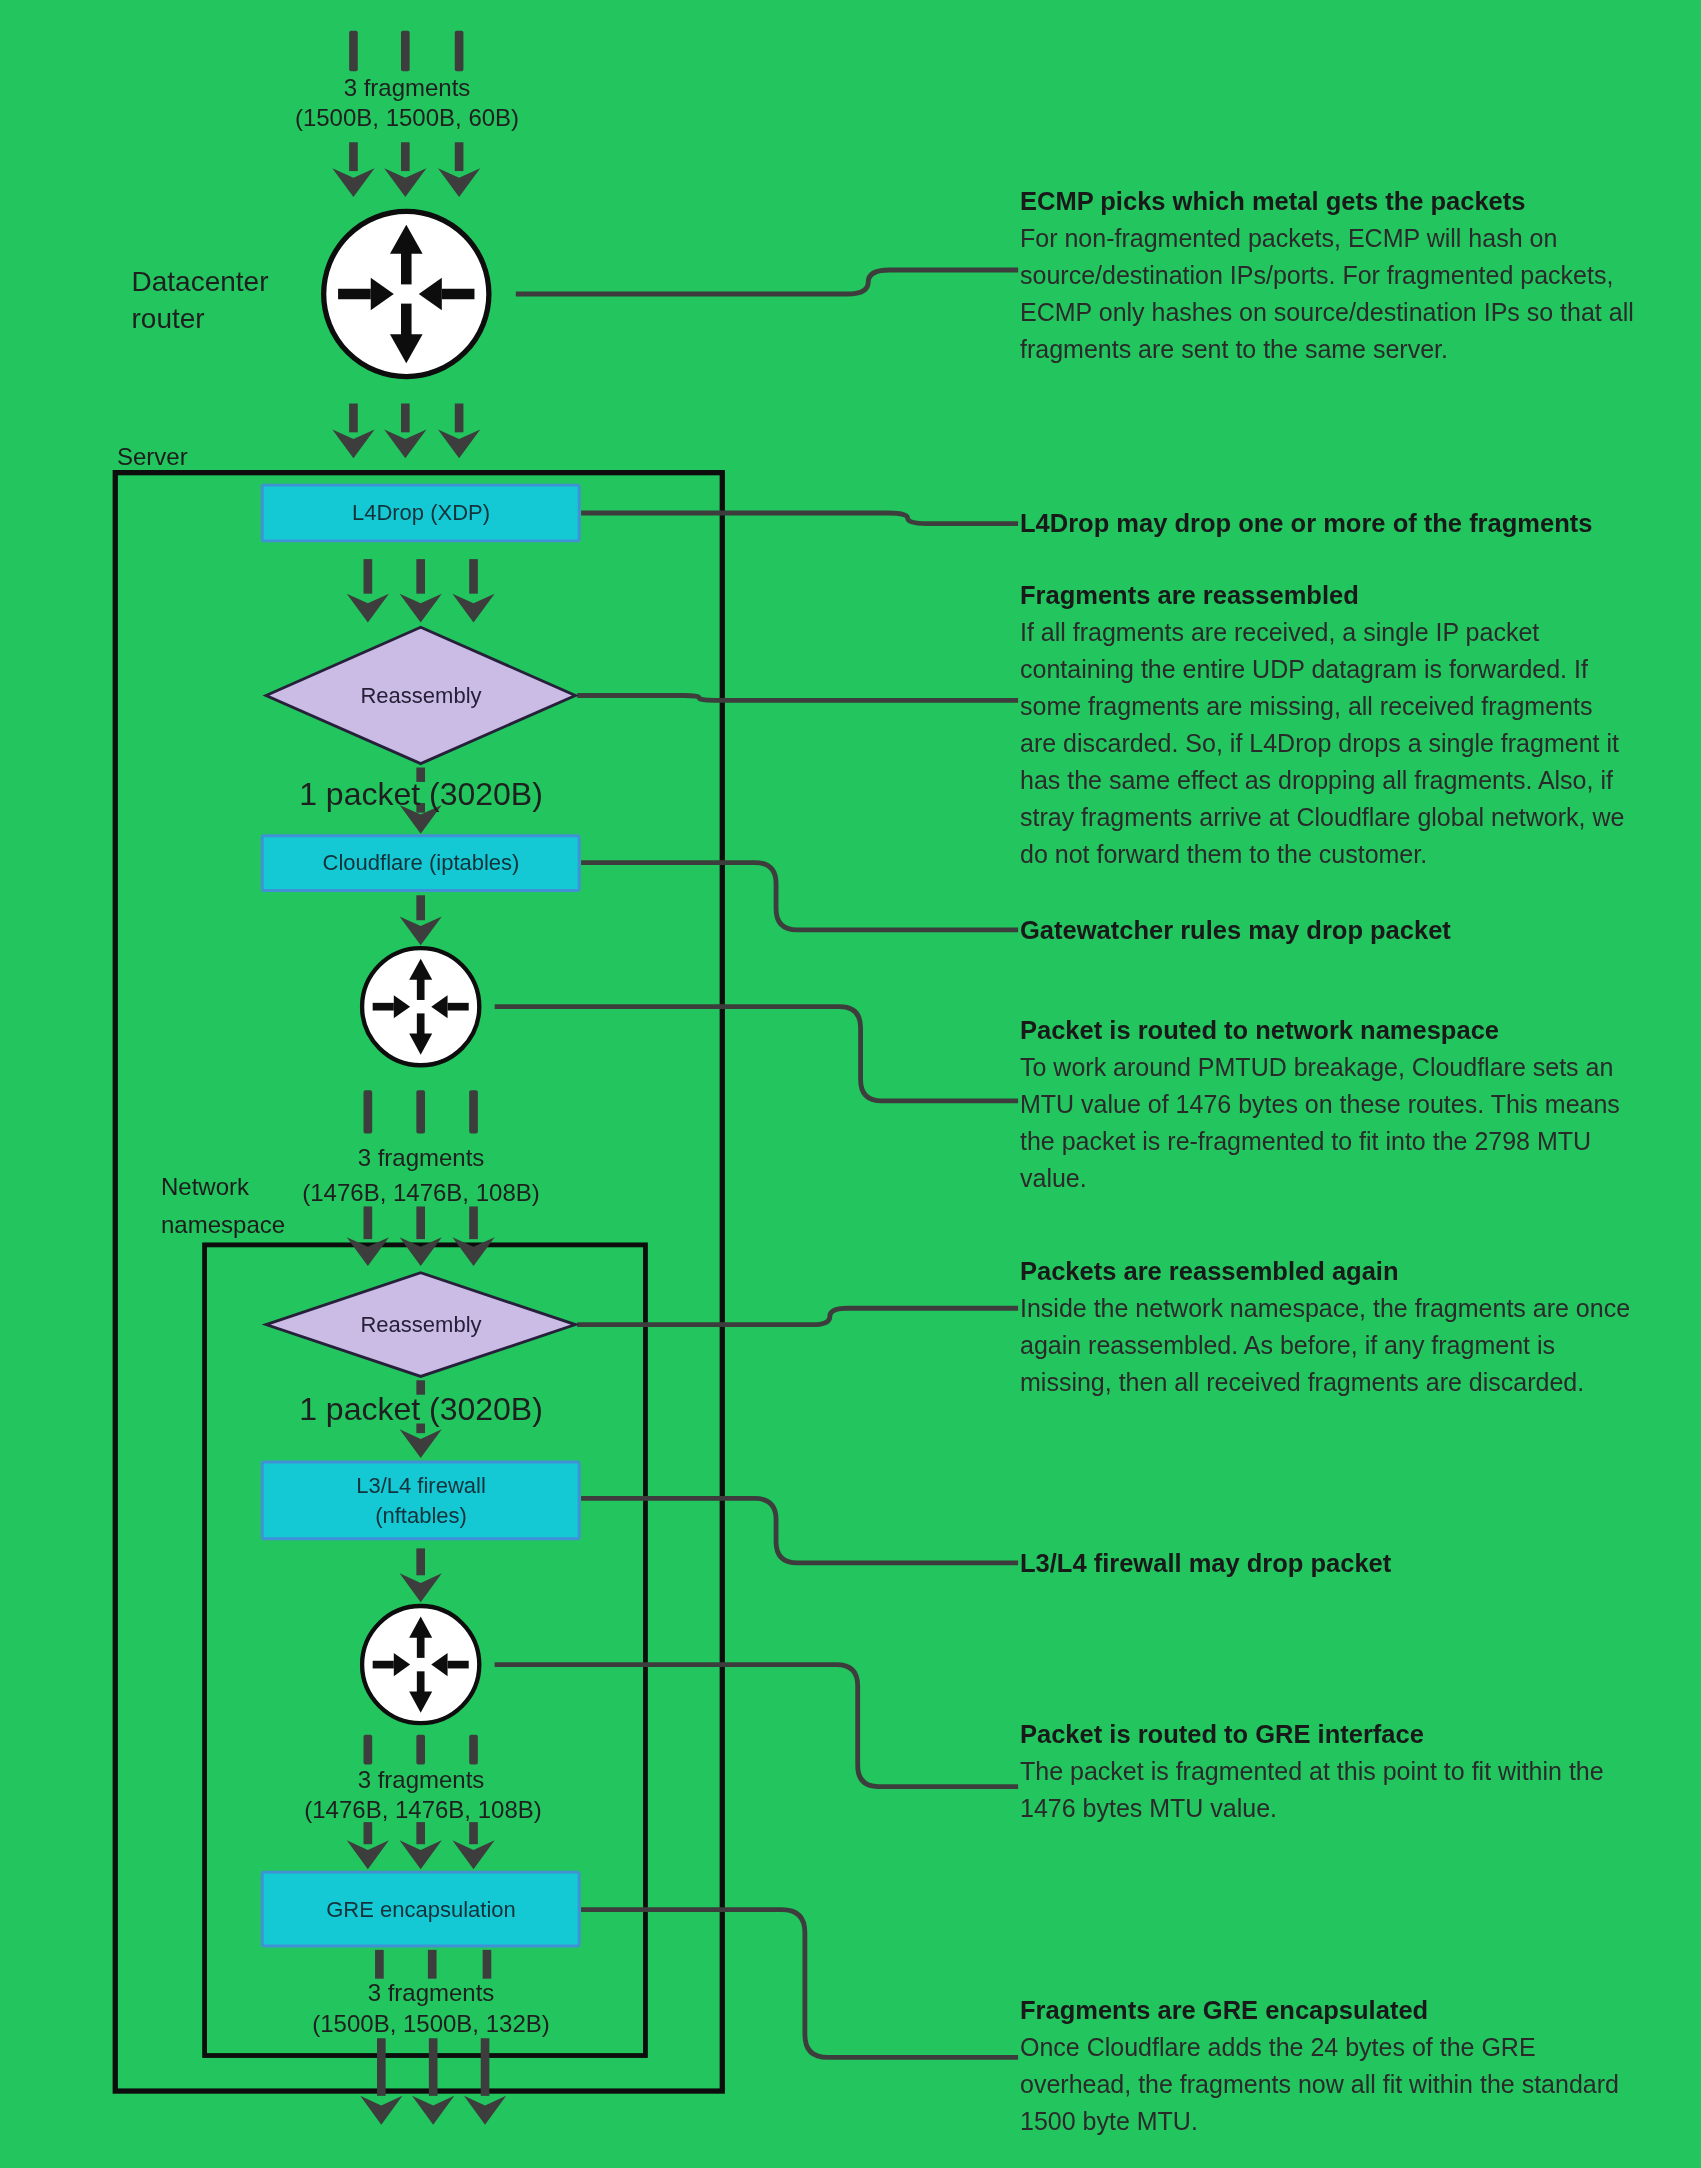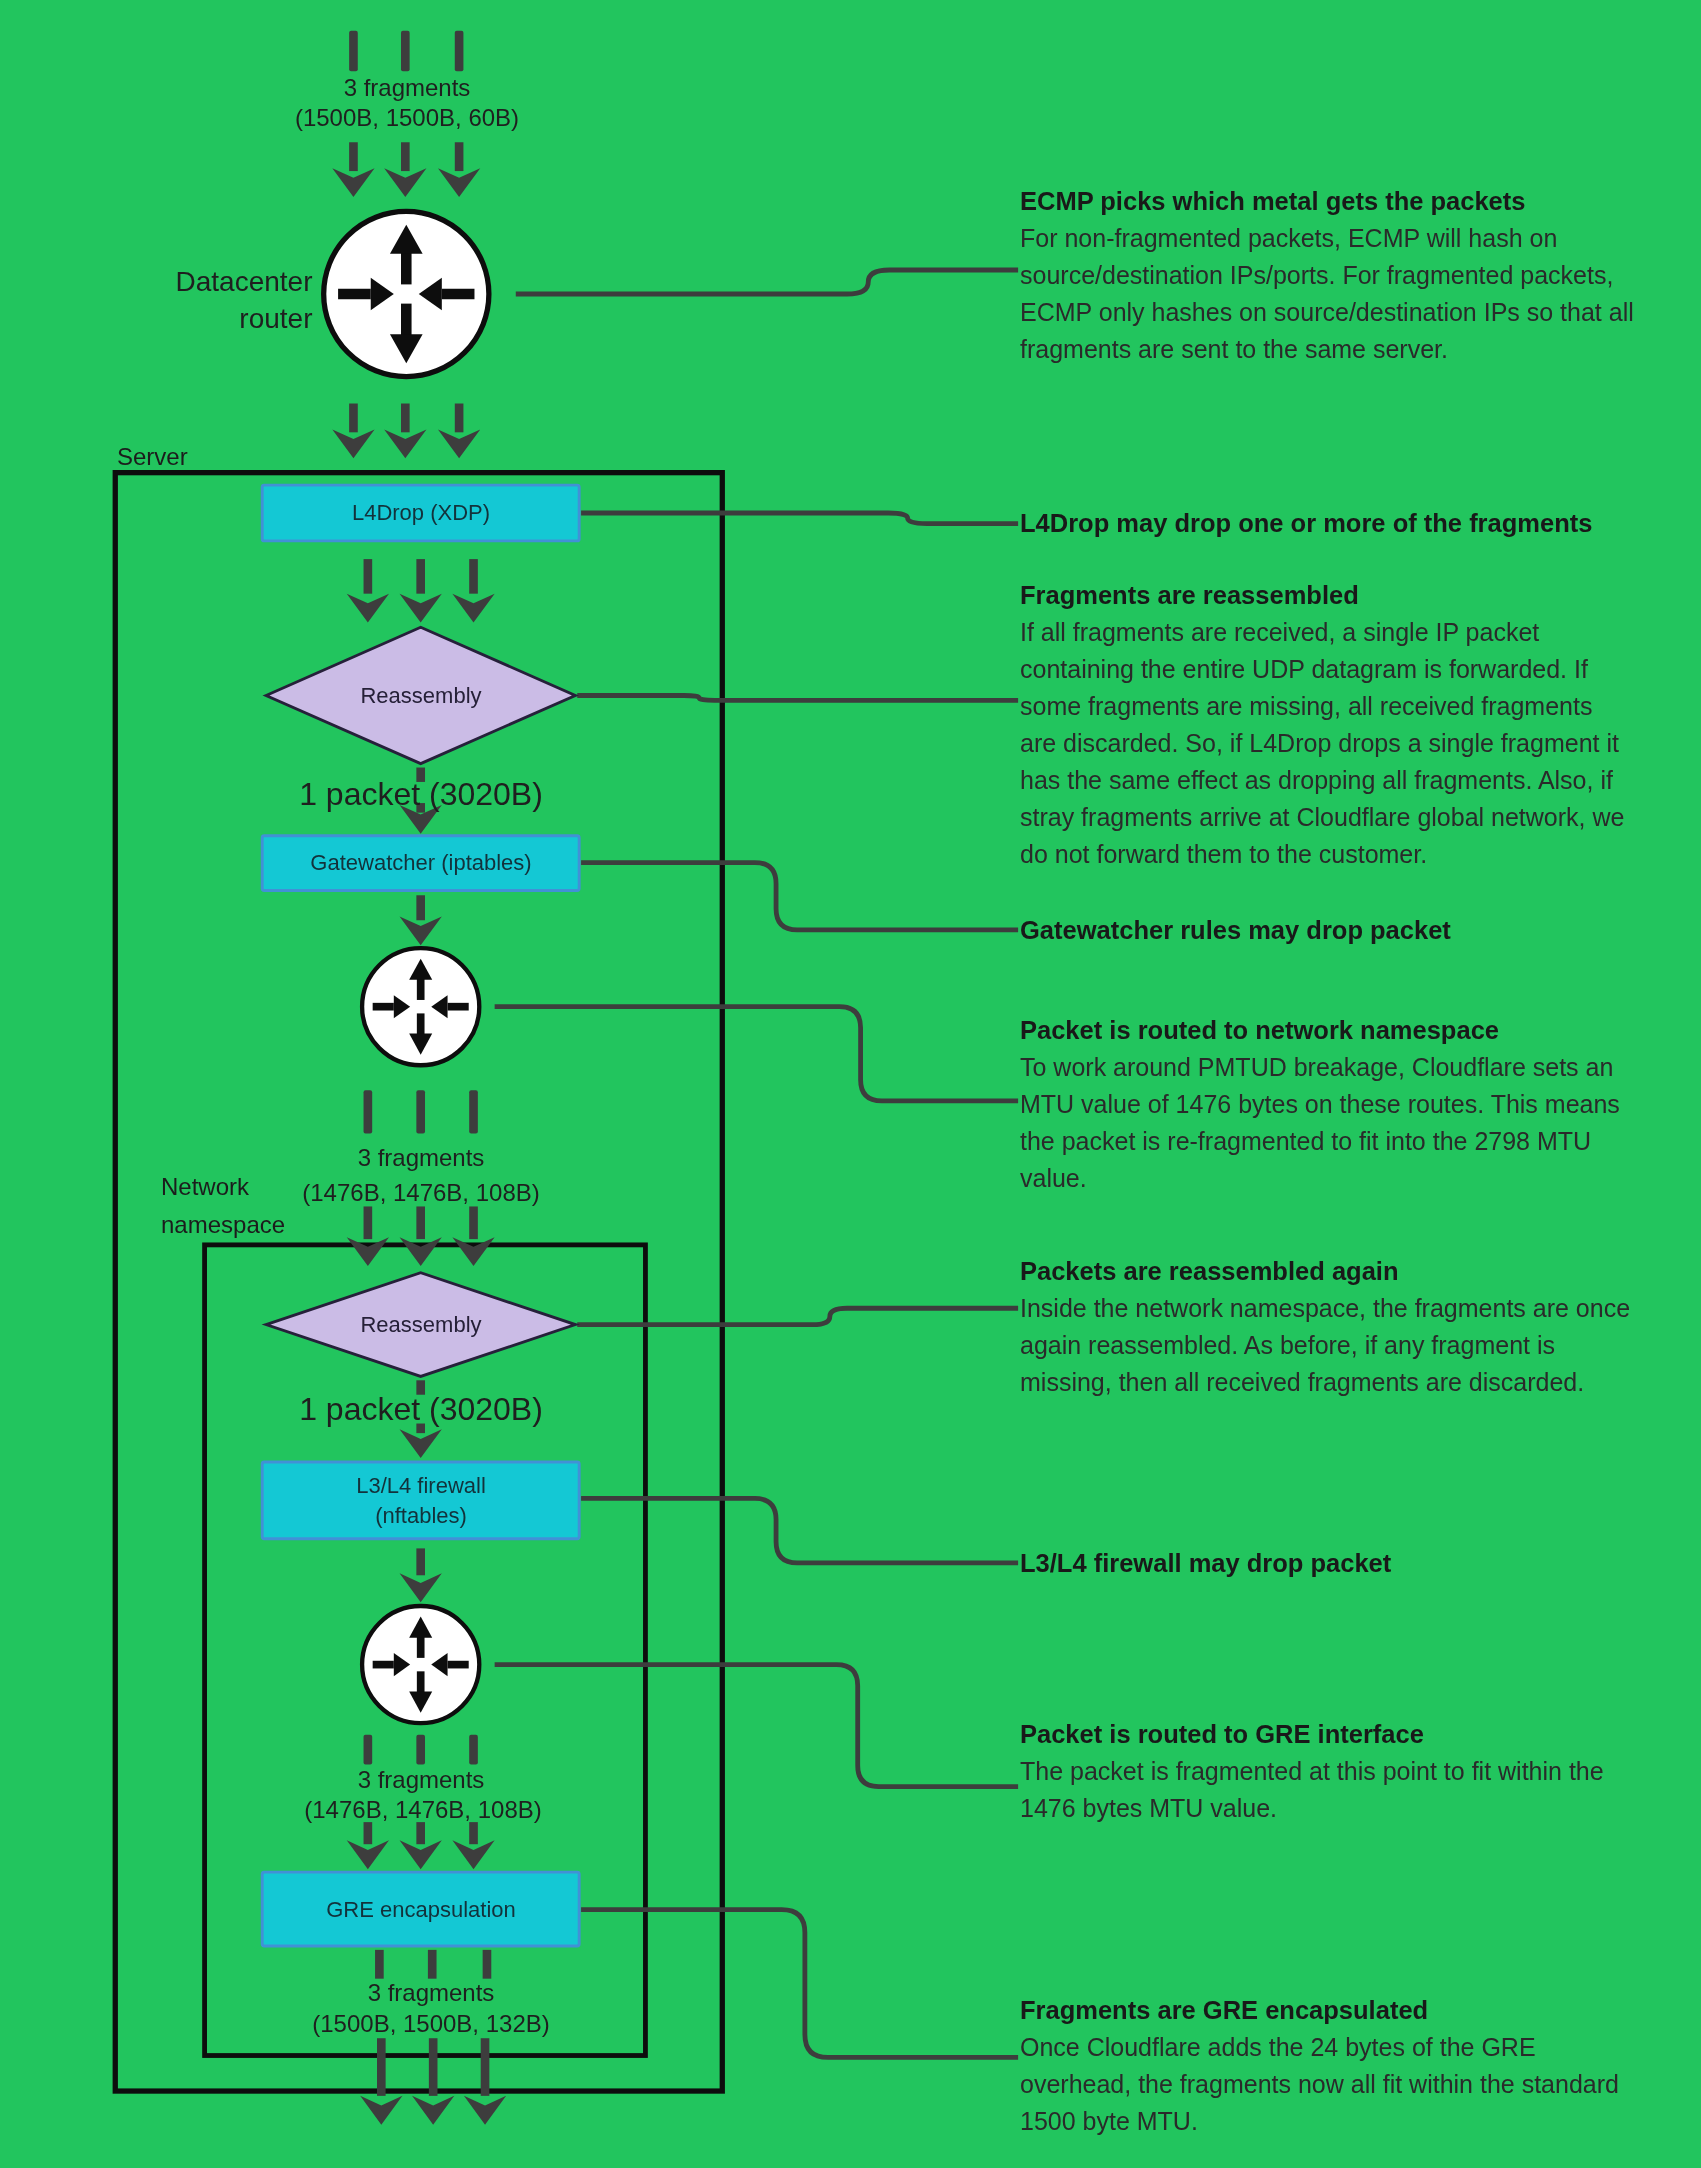--- a/index.html
+++ b/index.html
@@ -13,21 +13,21 @@
   .conn{stroke:var(--line);stroke-width:5;fill:none;}
   .outline{fill:none;stroke:var(--ink);}
   .cyanbox{fill:var(--cyan);stroke:var(--cyan-border);stroke-width:3;}
   .diamond{fill:var(--purple);stroke:var(--purple-border);stroke-width:3;}
   .rcirc{fill:#ffffff;stroke:var(--ink);}
   .rarrow-stem{stroke:var(--ink);}
   .rarrow-head{fill:var(--ink);}
   .dash{fill:var(--line);}
   
   .lbl{position:absolute;transform:translate(-50%,-50%);white-space:nowrap;color:#1f1f1f;}
-  .lbl.center2{white-space:pre-line;text-align:right;margin-left:44px;}
+  .lbl.center2{white-space:pre-line;text-align:left;}
   .frag{font-size:24px;}
   .pkt{font-size:32px;}
   .boxlbl{font-size:22px;color:#13323b;}
   .boxlbl.two{white-space:pre-line;text-align:center;line-height:30px;}
   .diamlbl{font-size:22px;color:#262038;}
   .dcrouter{font-size:28px;line-height:37px;}
   .zone-lbl{position:absolute;font-size:24px;color:#1c1c1c;white-space:pre-line;line-height:38px;}
   
   .note{position:absolute;left:1020px;width:677px;}
   .note-title{font-size:25.5px;font-weight:bold;color:#191919;line-height:37px;white-space:pre;}
@@ -205,21 +205,21 @@
   </svg>
 
   <div class="lbl frag" style="left:407px;top:88px;">3 fragments</div>
   <div class="lbl frag" style="left:407px;top:118px;">(1500B, 1500B, 60B)</div>
   <div class="lbl center2 dcrouter" style="left:200px;top:300px;">Datacenter
 router</div>
   <div class="zone-lbl" style="left:117px;top:438px;">Server</div>
   <div class="lbl boxlbl" style="left:421px;top:513px;">L4Drop (XDP)</div>
   <div class="lbl diamlbl" style="left:421px;top:696px;">Reassembly</div>
   <div class="lbl pkt" style="left:421px;top:794px;">1 packet (3020B)</div>
-  <div class="lbl boxlbl" style="left:421px;top:863px;">Gatewatcher (iptables)</div>
+  <div class="lbl boxlbl" style="left:421px;top:863px;">Cloudflare (iptables)</div>
   <div class="lbl frag" style="left:421px;top:1158px;">3 fragments</div>
   <div class="lbl frag" style="left:421px;top:1193px;">(1476B, 1476B, 108B)</div>
   <div class="zone-lbl" style="left:161px;top:1168px;">Network
 namespace</div>
   <div class="lbl diamlbl" style="left:421px;top:1325px;">Reassembly</div>
   <div class="lbl pkt" style="left:421px;top:1409px;">1 packet (3020B)</div>
   <div class="lbl boxlbl two" style="left:421px;top:1501px;">L3/L4 firewall
 (nftables)</div>
   <div class="lbl frag" style="left:421px;top:1780px;">3 fragments</div>
   <div class="lbl frag" style="left:423px;top:1810px;">(1476B, 1476B, 108B)</div>

